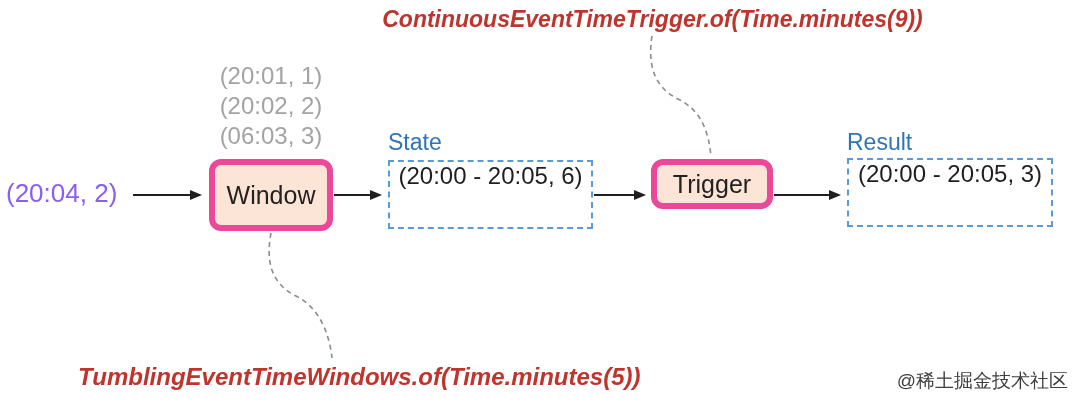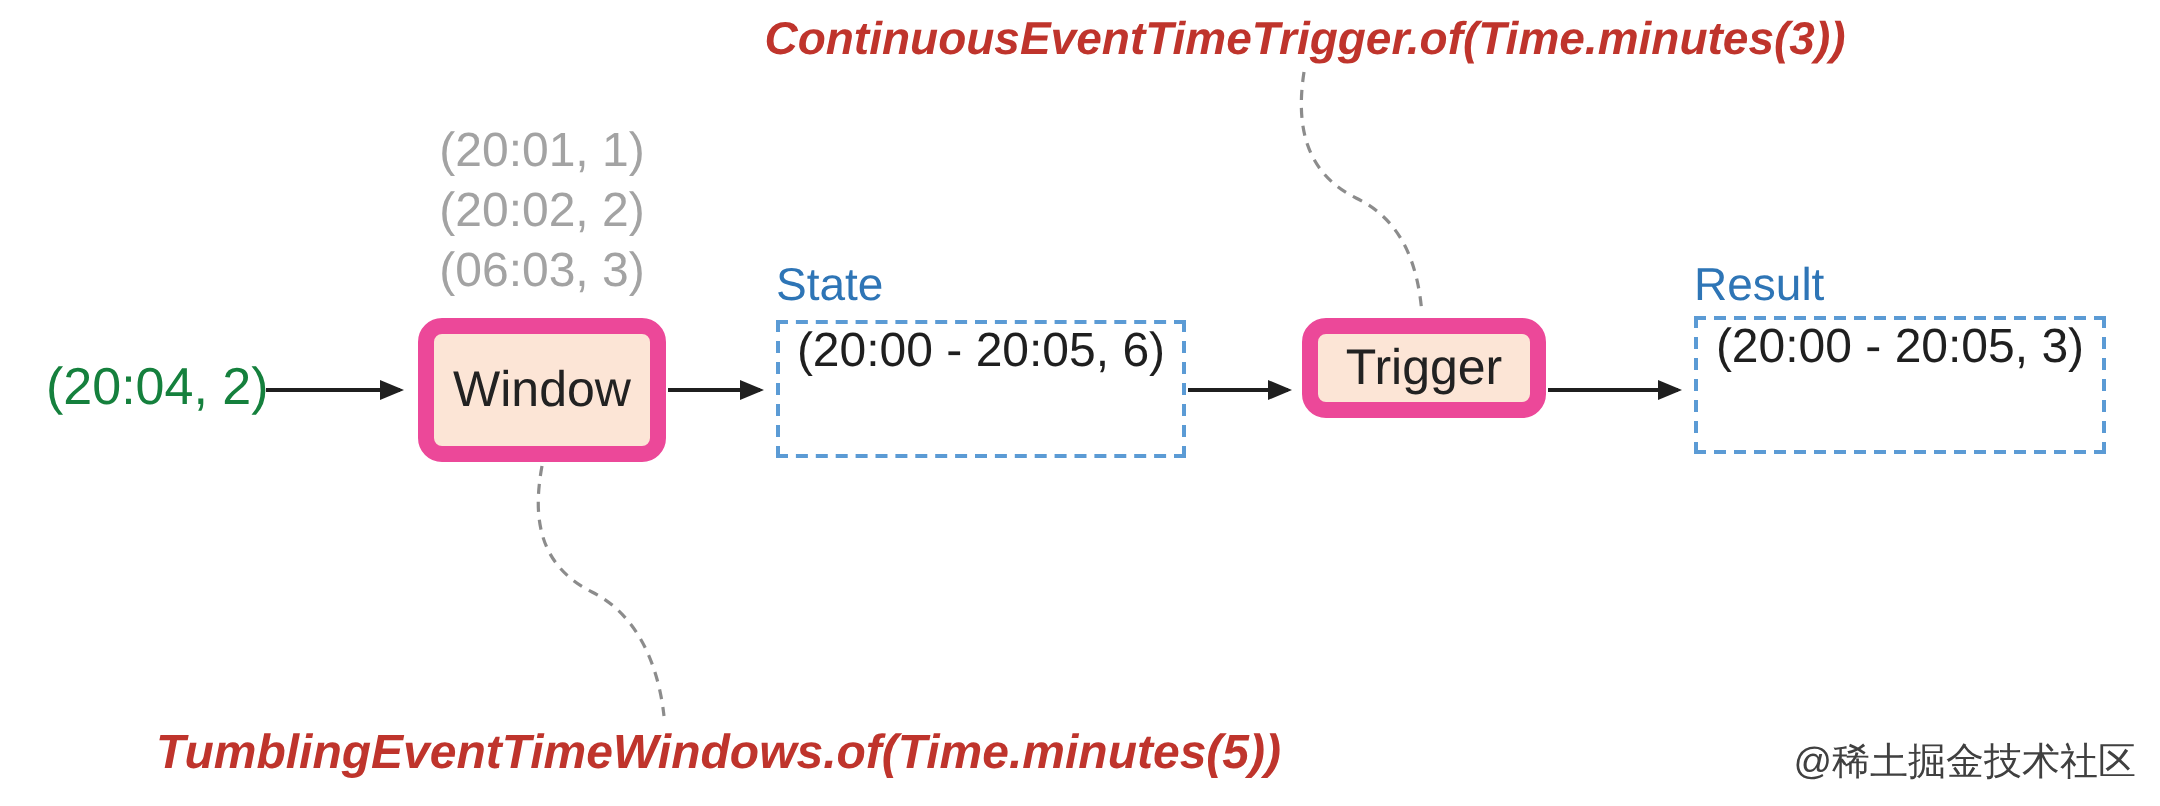--- a/index.html
+++ b/index.html
@@ -33,32 +33,31 @@
     left: 196px; top: 61px; width: 150px;
     text-align: center;
     color: #a3a3a3;
     font-size: 24px;
     line-height: 30px;
     white-space: nowrap;
   }
   .incoming-event {
     position: absolute;
     left: 6px; top: 178px; width: 145px;
-    color: #15803d;
+    color: #8b5cf6;
     font-size: 26px;
     white-space: nowrap;
-    margin-left: 17px;
   }
   .node {
     position: absolute;
     display: flex;
     align-items: center;
     justify-content: center;
     background: #fce5d6;
-    border: 8px solid #ec4899;
+    border: 6px solid #ec4899;
     border-radius: 12px;
     color: #222222;
     font-size: 25px;
     white-space: nowrap;
   }
   .node.window  { left: 209px; top: 159px; width: 124px; height: 72px; }
   .node.trigger { left: 651px; top: 159px; width: 122px; height: 50px; }
 
   .dashed-box {
     position: absolute;
@@ -106,21 +105,21 @@
 
     <line x1="133" y1="195" x2="200" y2="195" stroke="#1f1f1f" stroke-width="2" marker-end="url(#arrowhead)"></line>
     <line x1="334" y1="195" x2="380" y2="195" stroke="#1f1f1f" stroke-width="2" marker-end="url(#arrowhead)"></line>
     <line x1="594" y1="195" x2="644" y2="195" stroke="#1f1f1f" stroke-width="2" marker-end="url(#arrowhead)"></line>
     <line x1="774" y1="195" x2="839" y2="195" stroke="#1f1f1f" stroke-width="2" marker-end="url(#arrowhead)"></line>
 
     <path d="M652,36 C648,62 652,86 678,99 C701,110 709,132 711,157" fill="none" stroke="#8c8c8c" stroke-width="1.6" stroke-dasharray="5 4"></path>
     <path d="M271,233 C266,260 270,283 296,296 C318,307 329,331 332,358" fill="none" stroke="#8c8c8c" stroke-width="1.6" stroke-dasharray="5 4"></path>
   </svg>
 
-  <div class="annotation top">ContinuousEventTimeTrigger.of(Time.minutes(3))</div>
+  <div class="annotation top">ContinuousEventTimeTrigger.of(Time.minutes(9))</div>
   <div class="annotation bottom">TumblingEventTimeWindows.of(Time.minutes(5))</div>
 
   <div class="buffered-events">
     <div>(20:01, 1)</div>
     <div>(20:02, 2)</div>
     <div>(06:03, 3)</div>
   </div>
 
   <div class="incoming-event">(20:04, 2)</div>
 

